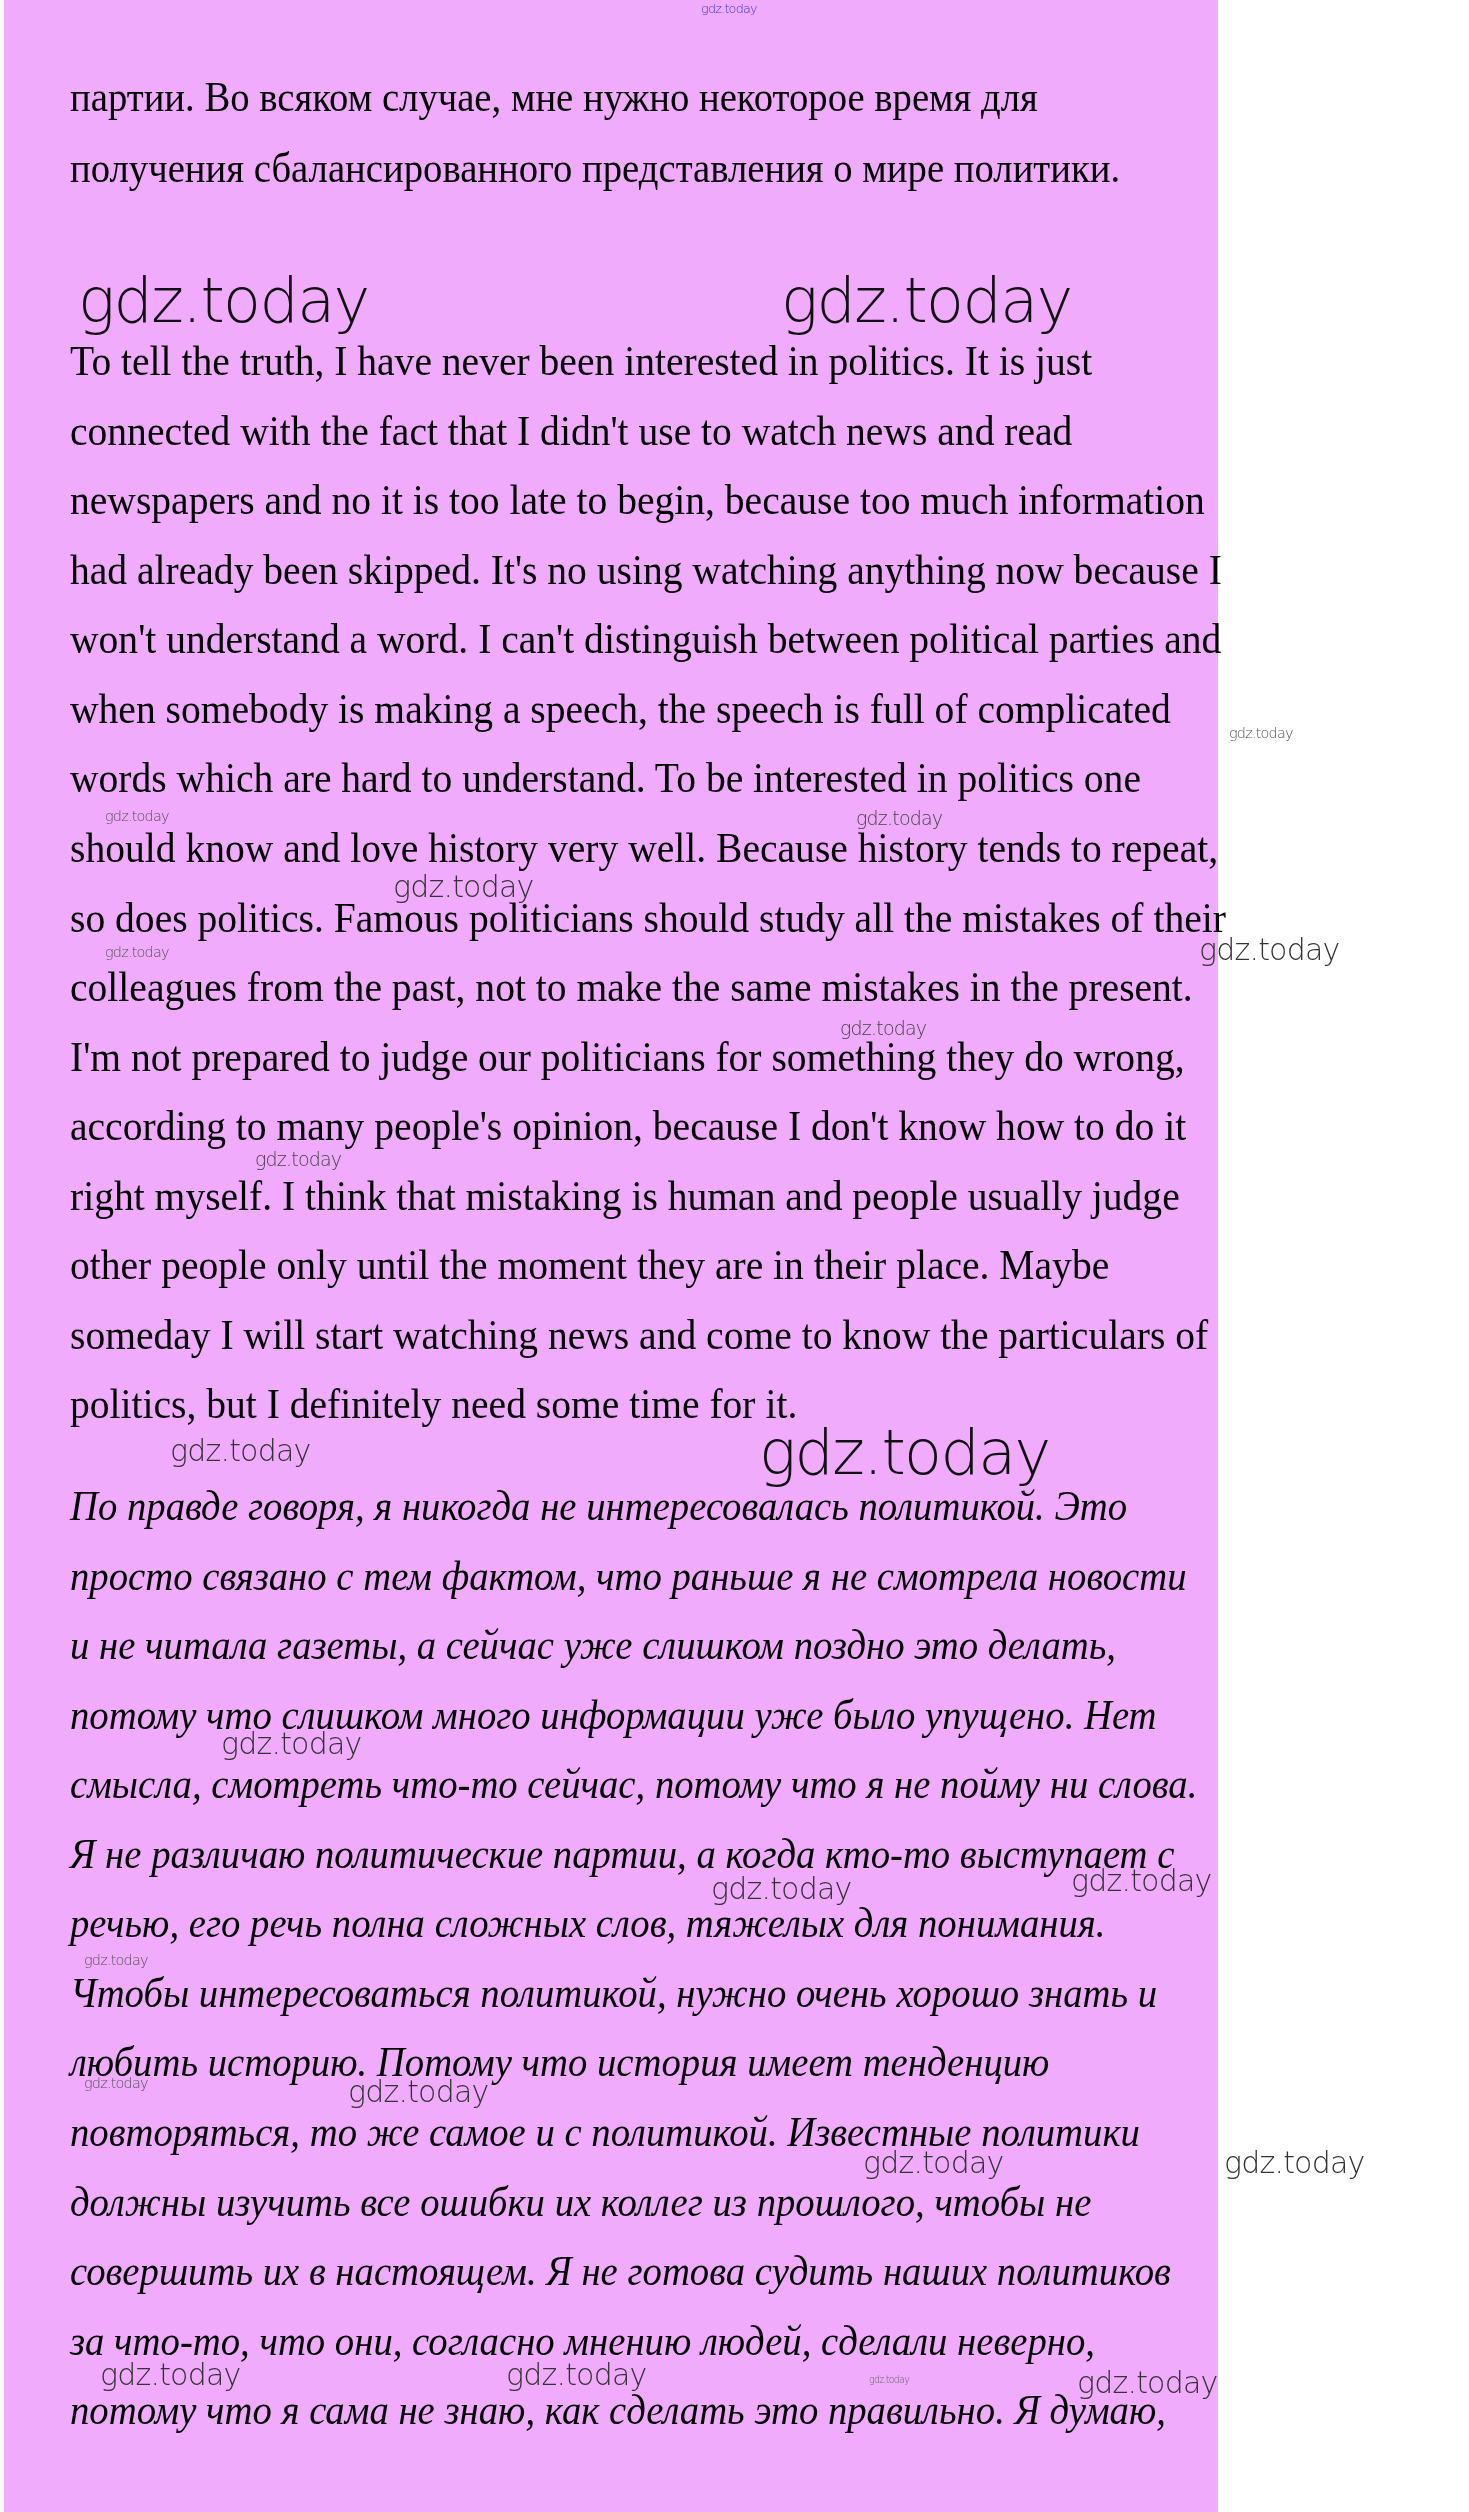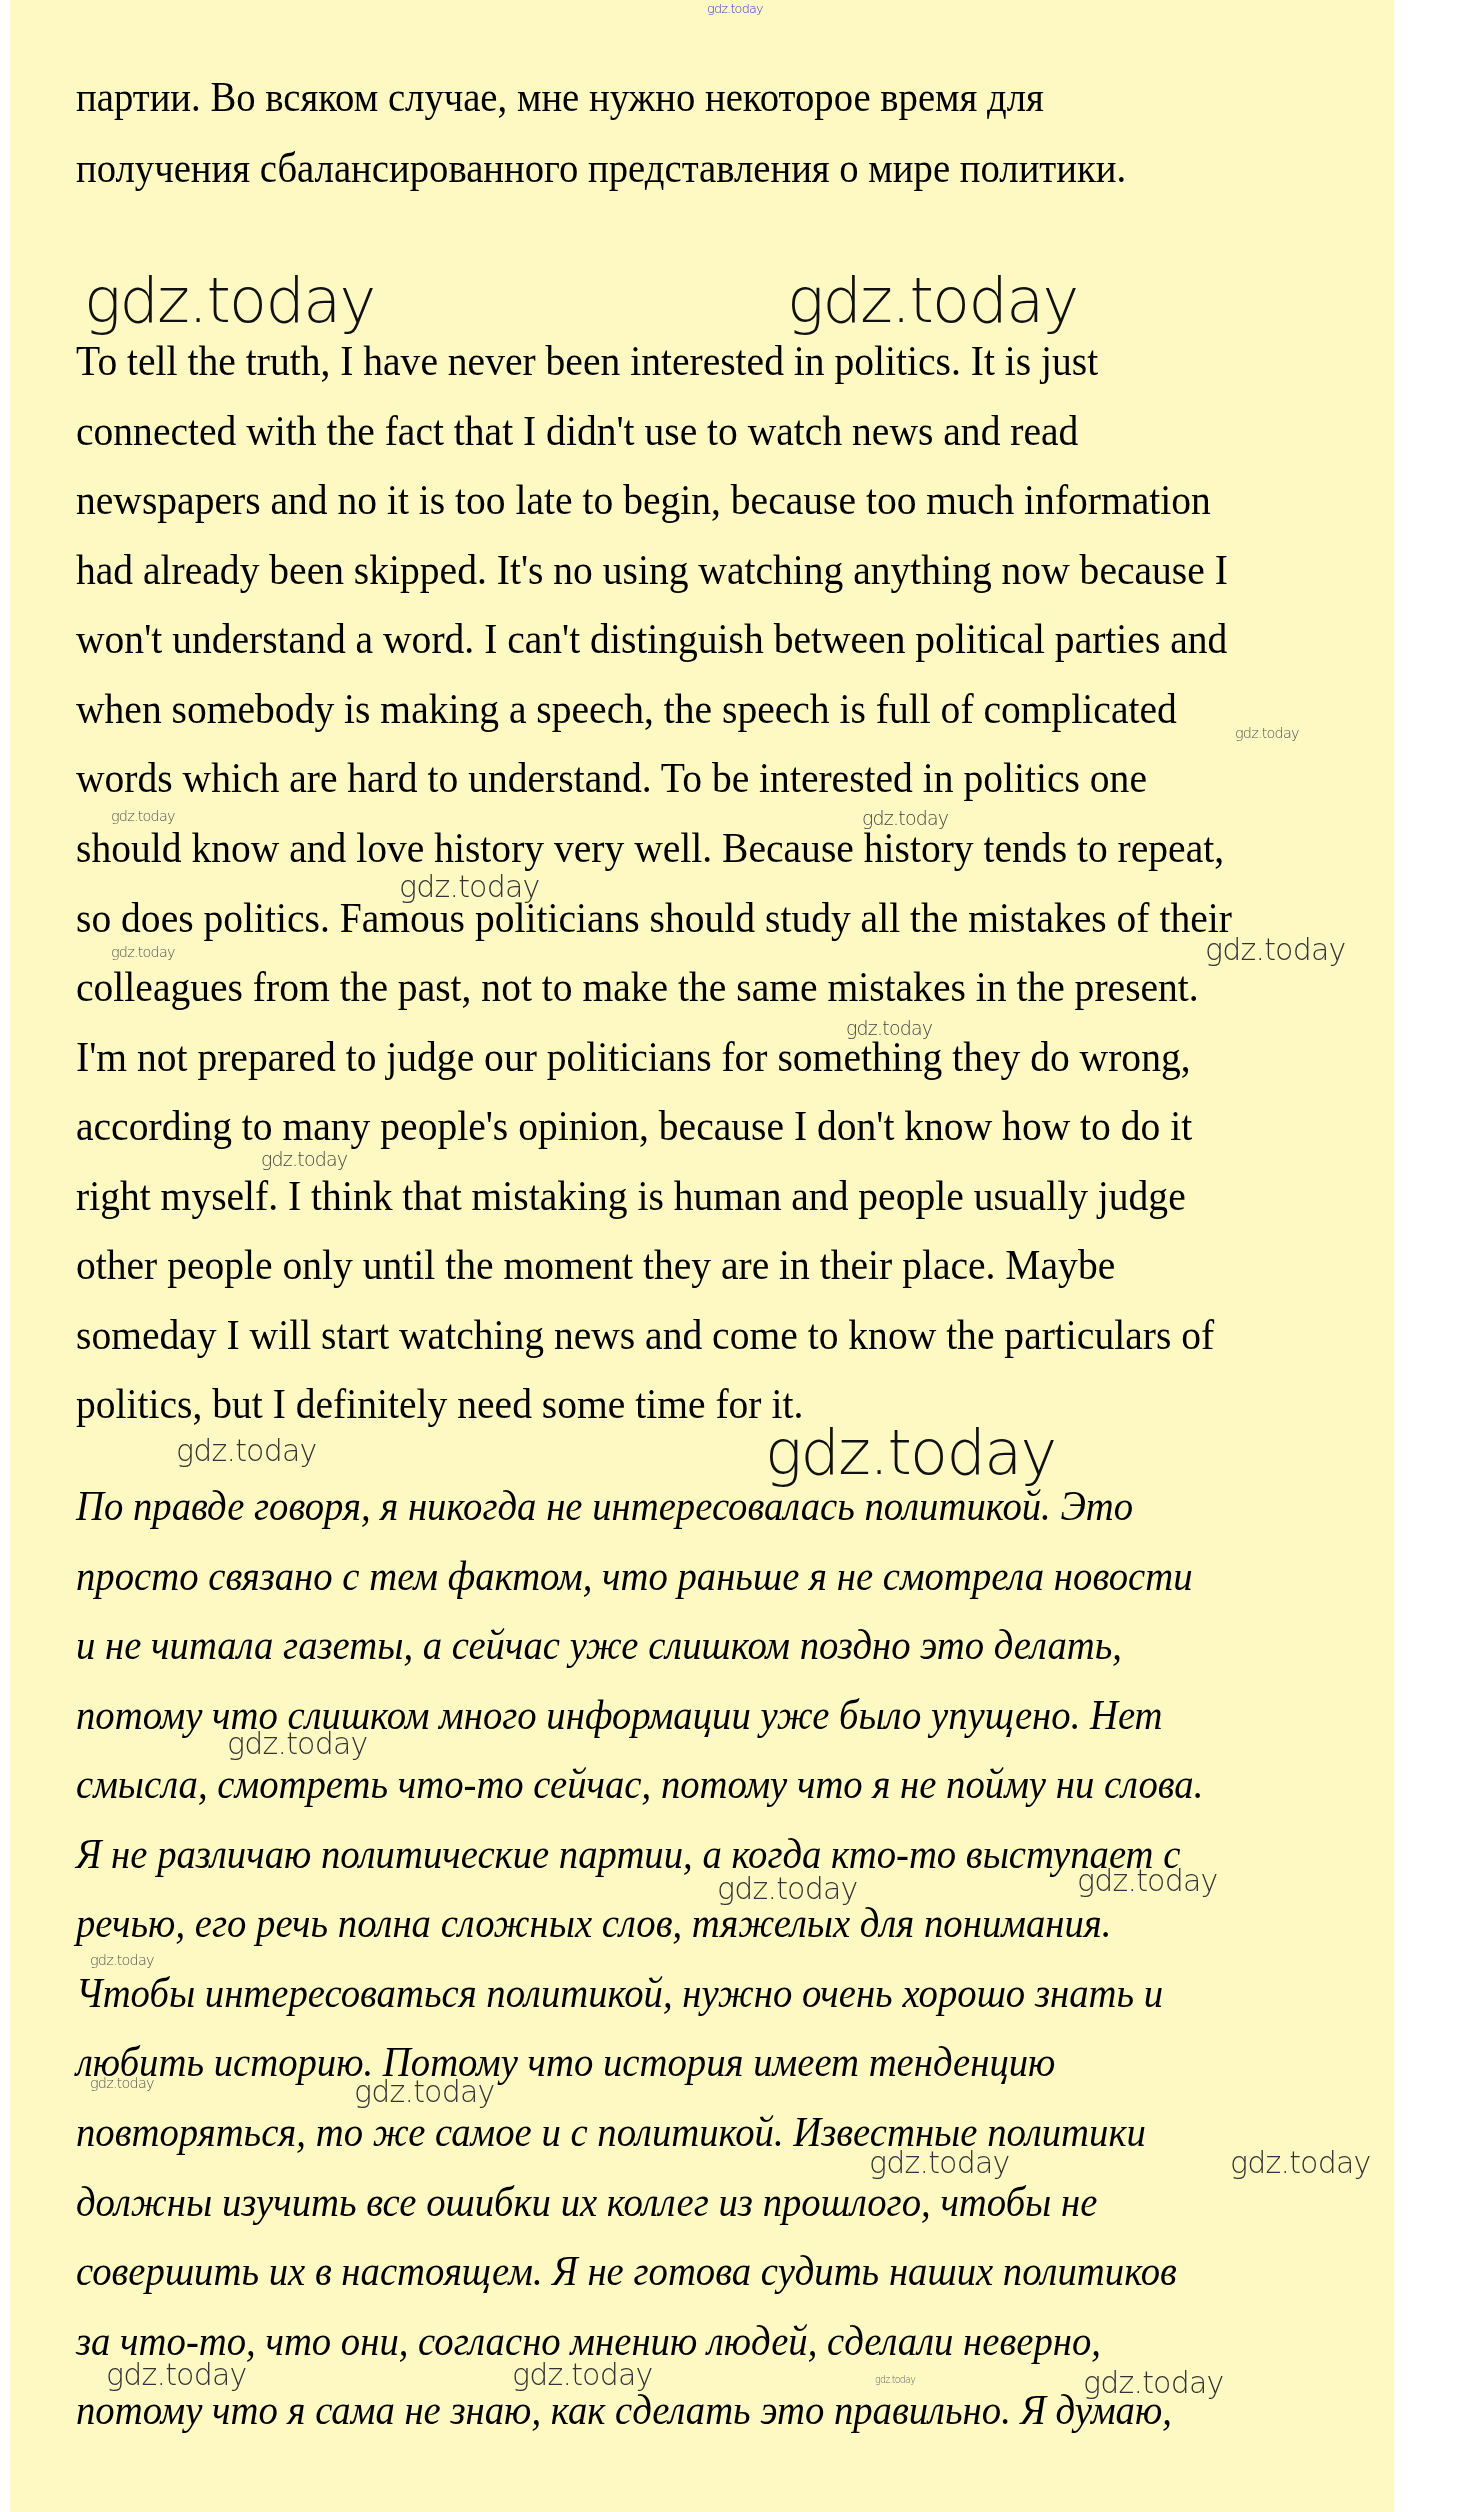--- a/index.html
+++ b/index.html
@@ -1,17 +1,17 @@
 <!DOCTYPE html>
 <html style="font-size:12.8px"><head>
 <meta charset="utf-8">
 <style>
   html, body { margin: 0; padding: 0; background: #ffffff; }
   body { width: 1470px; height: 2512px; position: relative; overflow: hidden; }
-  .page { position: absolute; left: 10px; top: 0; width: 1384px; height: 2512px; background: #fef9c3; }
+  .page { position: absolute; left: 4px; top: 0; width: 1214px; height: 2512px; background: #f0abfc; }
   .line {
     position: absolute; left: 66px; white-space: nowrap;
     font-family: "Liberation Serif", "DejaVu Serif", serif;
     font-size: 43px; color: #000; line-height: 1;
     transform-origin: left top;
   }
   .en { transform: scaleX(0.92); }
   .ru { transform: scaleX(0.90); }
   .it { font-style: italic; }
   .wm {

